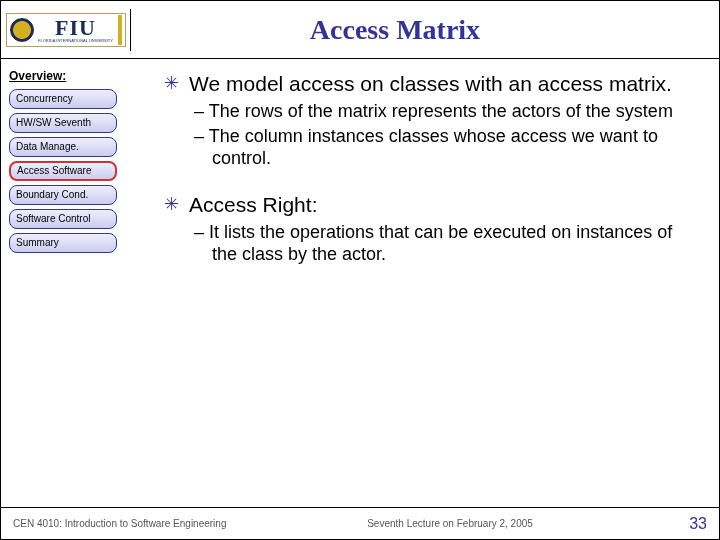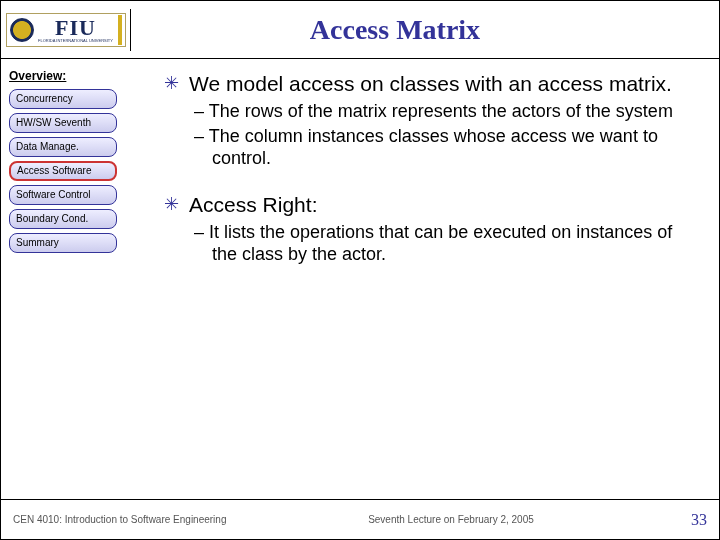--- a/index.html
+++ b/index.html
@@ -144,34 +144,34 @@
     margin-bottom: 2px;
   }
   .sub-item::before {
     content: "– ";
   }
   .footer {
     position: absolute;
     bottom: 0;
     left: 0;
     right: 0;
-    height: 40px;
+    height: 32px;
     border-top: 1px solid #000;
     display: flex;
     align-items: center;
     padding: 0 12px;
     font-size: 10px;
     color: #555;
   }
   .footer-left { flex: 1.1; }
   .footer-mid { flex: 1; }
   .footer-right {
     font-size: 16px;
     color: #333399;
-    font-family: Liberation Serif, serif;
+    font-family: Liberation Sans, sans-serif;
   }
 </style>
 </head>
 <body>
 
 <div class="slide">
 
   <div class="title-bar">
     <div class="logo-box">
       <div class="logo-inner">
@@ -186,22 +186,22 @@
     <div class="slide-title">Access Matrix</div>
   </div>
 
   <div class="body">
     <div class="sidebar">
       <div class="overview-label">Overview:</div>
       <button class="nav-btn">Concurrency</button>
       <button class="nav-btn">HW/SW Seventh</button>
       <button class="nav-btn">Data Manage.</button>
       <button class="nav-btn active">Access Software</button>
+      <button class="nav-btn">Boundary Cond.</button>
       <button class="nav-btn">Software Control</button>
-      <button class="nav-btn">Boundary Cond.</button>
       <button class="nav-btn">Summary</button>
     </div>
 
     <div class="content">
       <div class="bullet-main">
         <span class="bullet-icon">✳</span>
         <span class="bullet-text">We model access on classes with an access matrix.</span>
       </div>
       <div class="sub-list">
         <div class="sub-item">The rows of the matrix represents the actors of the system</div>

